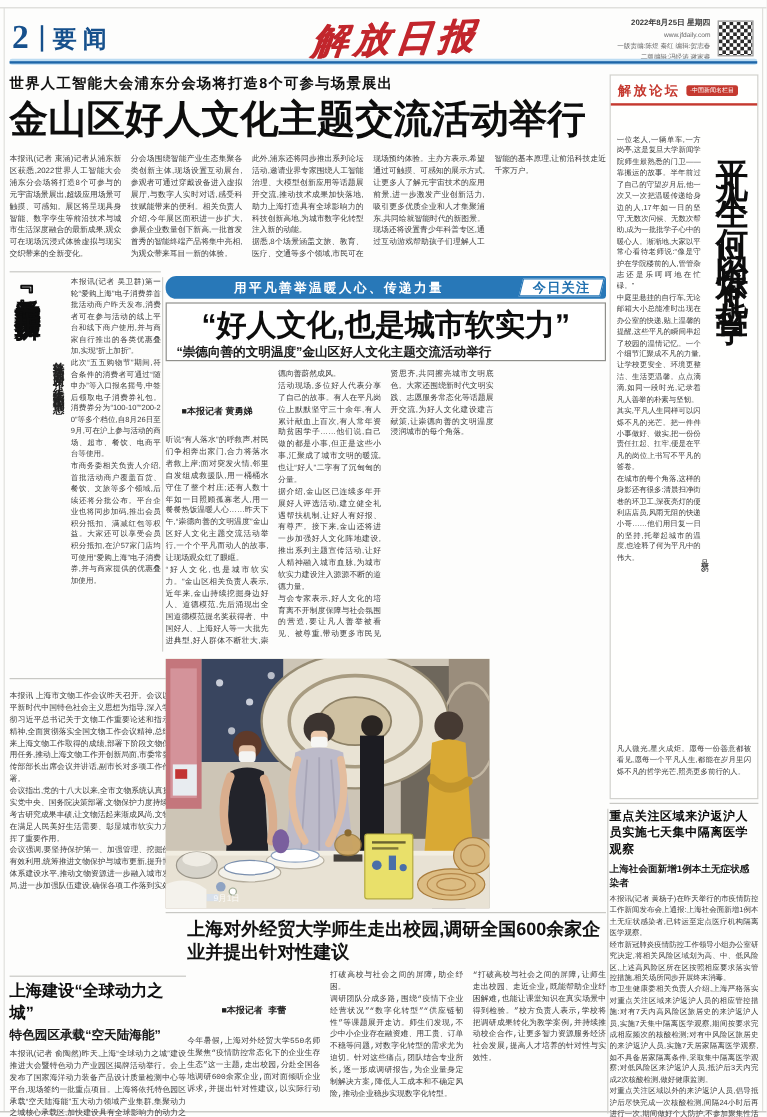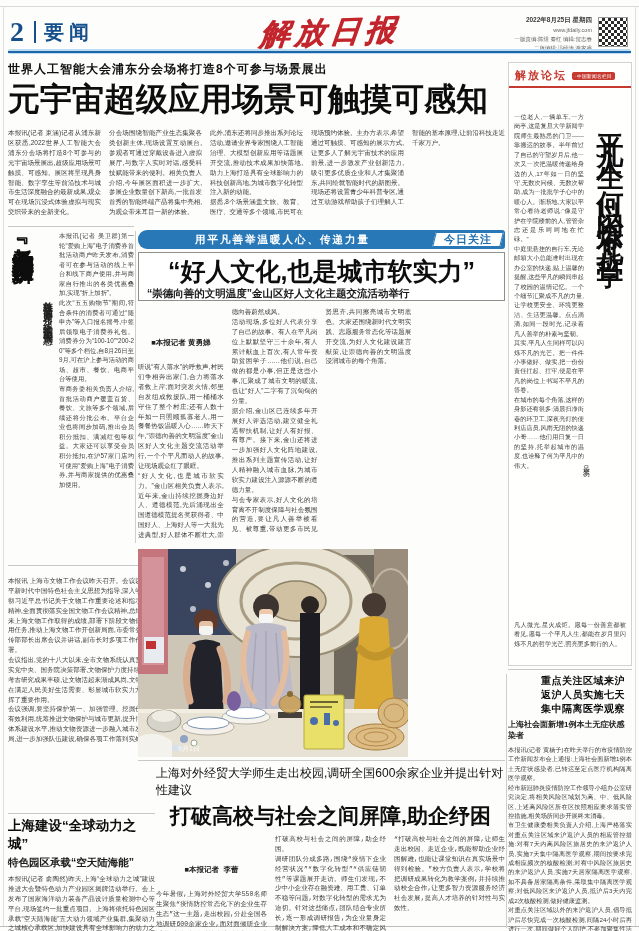--- a/index.html
+++ b/index.html
@@ -75,21 +75,21 @@
     <div>二版编辑:冯经涛 谢家睿</div>
   </div>
   <div class="abs qr" style="left:598px;top:17px;"></div>
   <div class="bluerule" style="top:49px;">
     <div class="lt"></div>
       <div class="dk"></div>
   </div>
 
   <div class="abs" style="left:8px;top:61px;width:497px;">
     <div class="kicker">世界人工智能大会浦东分会场将打造8个可参与场景展出</div>
-    <div class="bigtitle" style="font-size:32px;line-height:1.35;">元宇宙超级应用场景可触摸可感知</div>
+    <div class="bigtitle" style="font-size:32px;line-height:1.35;">金山区好人文化主题交流活动举行</div>
     <div class="bodytxt cols5" style="height:97px;margin-top:7px;">本报讯(记者 束涵)记者从浦东新区获悉,2022世界人工智能大会浦东分会场将打造8个可参与的元宇宙场景展出,超级应用场景可触摸、可感知。展区将呈现具身智能、数字孪生等前沿技术与城市生活深度融合的最新成果,观众可在现场沉浸式体验虚拟与现实交织带来的全新变化。
 分会场围绕智能产业生态集聚各类创新主体,现场设置互动展台,参观者可通过穿戴设备进入虚拟展厅,与数字人实时对话,感受科技赋能带来的便利。相关负责人介绍,今年展区面积进一步扩大,参展企业数量创下新高,一批首发首秀的智能终端产品将集中亮相,为观众带来耳目一新的体验。
 此外,浦东还将同步推出系列论坛活动,邀请业界专家围绕人工智能治理、大模型创新应用等话题展开交流,推动技术成果加快落地,助力上海打造具有全球影响力的科技创新高地,为城市数字化转型注入新的动能。
 据悉,8个场景涵盖文旅、教育、医疗、交通等多个领域,市民可在现场预约体验。主办方表示,希望通过可触摸、可感知的展示方式,让更多人了解元宇宙技术的应用前景,进一步激发产业创新活力,吸引更多优质企业和人才集聚浦东,共同绘就智能时代的新图景。现场还将设置青少年科普专区,通过互动游戏帮助孩子们理解人工智能的基本原理,让前沿科技走近千家万户。</div>
   </div>
 
   <div class="abs forumbox" style="left:508px;top:62px;width:124px;height:604px;">
     <div class="forumhead">
       <span class="forumtitle">解放论坛</span>
       <span class="forumbadge">·中国新闻名栏目</span>
@@ -217,33 +217,32 @@
       <circle cx="56" cy="194" r="3" fill="#ffffff" stroke="#99a58e"></circle>
       <rect x="34" y="196" width="10" height="6" fill="#d8e0ea"></rect>
       <ellipse cx="96" cy="152" rx="7" ry="10" fill="#7a5f9e"></ellipse>
       <path d="M0 188 Q18 180 34 192 L34 208 L0 208 Z" fill="#f4f2ec"></path>
       <text x="40" y="202" font-size="7" fill="#ffffff" opacity="0.85">9月1日</text>
     </svg>
   </div>
 
   <div class="hr" style="left:138px;top:760px;width:367px;"></div>
   <div class="abs" style="left:156px;top:765px;width:349px;height:164px;">
-    <div style="font-size:12px;font-weight:normal;color:#111;">上海对外经贸大学师生走出校园,调研全国600余家企业并提出针对性建议</div>
-    <div class="bigtitle" style="font-size:21px;text-align:center;margin-top:3px;">打破高校与社会之间屏障,助企纾困</div>
+    <div style="font-size:15px;font-weight:bold;color:#111;">上海对外经贸大学师生走出校园,调研全国600余家企业并提出针对性建议</div>
     <div class="bodytxt cols3" style="height:112px;margin-top:5px;">
       <div class="byline">■本报记者 李蕾</div>
       <div class="bodytxt" style="height:auto;overflow:visible;">今年暑假,上海对外经贸大学550名师生聚焦“疫情防控常态化下的企业生存生态”这一主题,走出校园,分赴全国各地调研600余家企业,面对面倾听企业诉求,并提出针对性建议,以实际行动打破高校与社会之间的屏障,助企纾困。
 调研团队分成多路,围绕“疫情下企业经营状况”“数字化转型”“供应链韧性”等课题展开走访。师生们发现,不少中小企业存在融资难、用工贵、订单不稳等问题,对数字化转型的需求尤为迫切。针对这些痛点,团队结合专业所长,逐一形成调研报告,为企业量身定制解决方案,降低人工成本和不确定风险,推动企业稳步实现数字化转型。
 “打破高校与社会之间的屏障,让师生走出校园、走近企业,既能帮助企业纾困解难,也能让课堂知识在真实场景中得到检验。”校方负责人表示,学校将把调研成果转化为教学案例,并持续推动校企合作,让更多智力资源服务经济社会发展,提高人才培养的针对性与实效性。</div>
     </div>
   </div>
 
   <div class="hr" style="left:508px;top:669px;width:124px;"></div>
   <div class="abs" style="left:508px;top:674px;width:124px;height:254px;">
-    <div class="bigtitle" style="font-size:10px;line-height:1.4;letter-spacing:0.5px;margin-left:33px;">重点关注区域来沪返沪人员实施七天集中隔离医学观察</div>
+    <div class="bigtitle" style="font-size:10px;line-height:1.4;letter-spacing:0.5px;">重点关注区域来沪返沪人员实施七天集中隔离医学观察</div>
     <div class="subhead" style="font-size:8px;margin:3px 0 4px;">上海社会面新增1例本土无症状感染者</div>
     <div class="bodytxt" style="font-size:6.2px;height:196px;">本报讯(记者 黄杨子)在昨天举行的市疫情防控工作新闻发布会上通报:上海社会面新增1例本土无症状感染者,已转运至定点医疗机构隔离医学观察。
 经市新冠肺炎疫情防控工作领导小组办公室研究决定,将相关风险区域划为高、中、低风险区,上述高风险区所在区按照相应要求落实管控措施,相关场所同步开展终末消毒。
 市卫生健康委相关负责人介绍,上海严格落实对重点关注区域来沪返沪人员的相应管控措施:对有7天内高风险区旅居史的来沪返沪人员,实施7天集中隔离医学观察,期间按要求完成相应频次的核酸检测;对有中风险区旅居史的来沪返沪人员,实施7天居家隔离医学观察,如不具备居家隔离条件,采取集中隔离医学观察;对低风险区来沪返沪人员,抵沪后3天内完成2次核酸检测,做好健康监测。
 对重点关注区域以外的来沪返沪人员,倡导抵沪后尽快完成一次核酸检测,间隔24小时后再进行一次,期间做好个人防护,不参加聚集性活动,如出现发热等症状及时就医。</div>
   </div>
 
   <div class="vr" style="left:135px;top:231px;height:312px;"></div>
   <div class="vr" style="left:505.5px;top:674px;height:254px;"></div>
 

